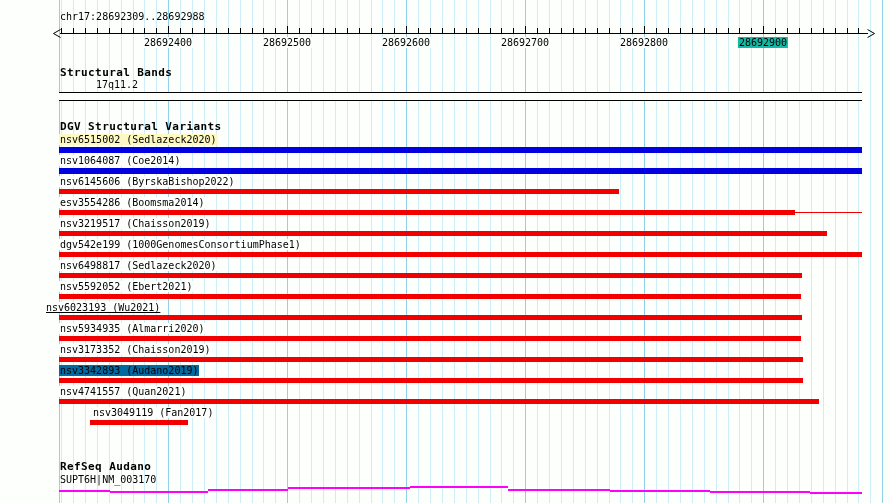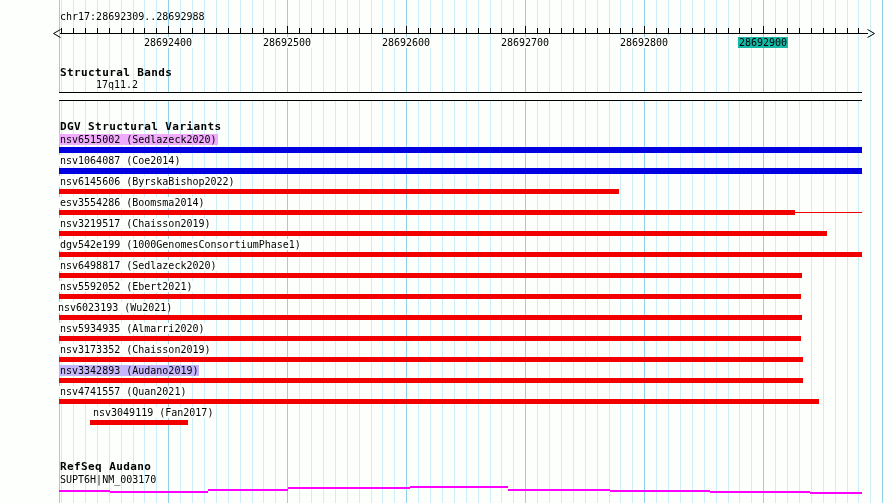--- a/index.html
+++ b/index.html
@@ -195,44 +195,44 @@
 
   <div id="cyto-track">
     <div class="lbl bold" style="left:59px; top:67px;">Structural Bands</div>
     <div class="lbl" style="left:59px; top:79px;margin-left:36px;">17q11.2</div>
     <div class="band-box" style="left: 59px; top: 92px; width: 803px; height: 9px; background: rgb(253, 255, 253);"></div>
   </div>
 
   <div id="variant-track">
     <div class="lbl bold" style="left:59px; top:121px;">DGV Structural Variants</div>
     <div id="variant-rows">
-        <div class="lbl" style="left: 59px; top: 134px; background: #f0abfc;">nsv6515002 (Sedlazeck2020)</div>
+        <div class="lbl" style="left: 59px; top: 134px; background: #fef9c3;">nsv6515002 (Sedlazeck2020)</div>
         <div class="variant-bar" style="left: 59px; width: 803px; top: 147px; height: 6px; background: rgb(0, 0, 224);"></div>
         <div class="lbl" style="left: 59px; top: 155px; background: rgb(253, 255, 253);">nsv1064087 (Coe2014)</div>
         <div class="variant-bar" style="left: 59px; width: 803px; top: 168px; height: 6px; background: rgb(0, 0, 224);"></div>
         <div class="lbl" style="left: 59px; top: 176px; background: rgb(253, 255, 253);">nsv6145606 (ByrskaBishop2022)</div>
         <div class="variant-bar" style="left: 59px; width: 560px; top: 189px; height: 5px; background: rgb(242, 0, 0);"></div>
         <div class="lbl" style="left: 59px; top: 197px; background: rgb(253, 255, 253);">esv3554286 (Boomsma2014)</div>
         <div class="variant-bar" style="left: 59px; width: 736px; top: 210px; height: 5px; background: rgb(242, 0, 0);"></div>
         <div class="variant-ext" style="left: 795px; width: 67px; top: 212px; height: 1px; background: rgb(242, 0, 0);"></div>
         <div class="lbl" style="left: 59px; top: 218px; background: rgb(253, 255, 253);">nsv3219517 (Chaisson2019)</div>
         <div class="variant-bar" style="left: 59px; width: 768px; top: 231px; height: 5px; background: rgb(242, 0, 0);"></div>
         <div class="lbl" style="left: 59px; top: 239px; background: rgb(253, 255, 253);">dgv542e199 (1000GenomesConsortiumPhase1)</div>
         <div class="variant-bar" style="left: 59px; width: 803px; top: 252px; height: 5px; background: rgb(242, 0, 0);"></div>
         <div class="lbl" style="left: 59px; top: 260px; background: rgb(253, 255, 253);">nsv6498817 (Sedlazeck2020)</div>
         <div class="variant-bar" style="left: 59px; width: 743px; top: 273px; height: 5px; background: rgb(242, 0, 0);"></div>
         <div class="lbl" style="left: 59px; top: 281px; background: rgb(253, 255, 253); text-align: center;">nsv5592052 (Ebert2021)</div>
         <div class="variant-bar" style="left: 59px; width: 742px; top: 294px; height: 5px; background: rgb(242, 0, 0);"></div>
-        <div class="lbl" style="left: 57px; top: 302px; background: rgb(253, 255, 253);">nsv6023193 (Wu2021)</div>
+        <div class="lbl" style="left: 45px; top: 302px; background: rgb(253, 255, 253); text-decoration: underline;">nsv6023193 (Wu2021)</div>
         <div class="variant-bar" style="left: 59px; width: 743px; top: 315px; height: 5px; background: rgb(242, 0, 0);"></div>
         <div class="lbl" style="left: 59px; top: 323px; background: rgb(253, 255, 253);">nsv5934935 (Almarri2020)</div>
         <div class="variant-bar" style="left: 59px; width: 742px; top: 336px; height: 5px; background: rgb(242, 0, 0);"></div>
         <div class="lbl" style="left: 59px; top: 344px; background: rgb(253, 255, 253);">nsv3173352 (Chaisson2019)</div>
         <div class="variant-bar" style="left: 59px; width: 744px; top: 357px; height: 5px; background: rgb(242, 0, 0);"></div>
-        <div class="lbl" style="left: 59px; top: 365px; background: #c4b5fd;">nsv3342893 (Audano2019)</div>
+        <div class="lbl" style="left: 59px; top: 365px; background: #0369a1;">nsv3342893 (Audano2019)</div>
         <div class="variant-bar" style="left: 59px; width: 744px; top: 378px; height: 5px; background: rgb(242, 0, 0);"></div>
         <div class="lbl" style="left: 59px; top: 386px; background: rgb(253, 255, 253);">nsv4741557 (Quan2021)</div>
         <div class="variant-bar" style="left: 59px; width: 760px; top: 399px; height: 5px; background: rgb(242, 0, 0);"></div>
         <div class="lbl" style="left: 92px; top: 407px; background: rgb(253, 255, 253);">nsv3049119 (Fan2017)</div>
         <div class="variant-bar" style="left: 90px; width: 98px; top: 420px; height: 5px; background: rgb(242, 0, 0);"></div>
       </div>
   </div>
 
   <div id="refseq-track">
     <div class="lbl bold" style="left:59px; top:461px;">RefSeq Audano</div>

